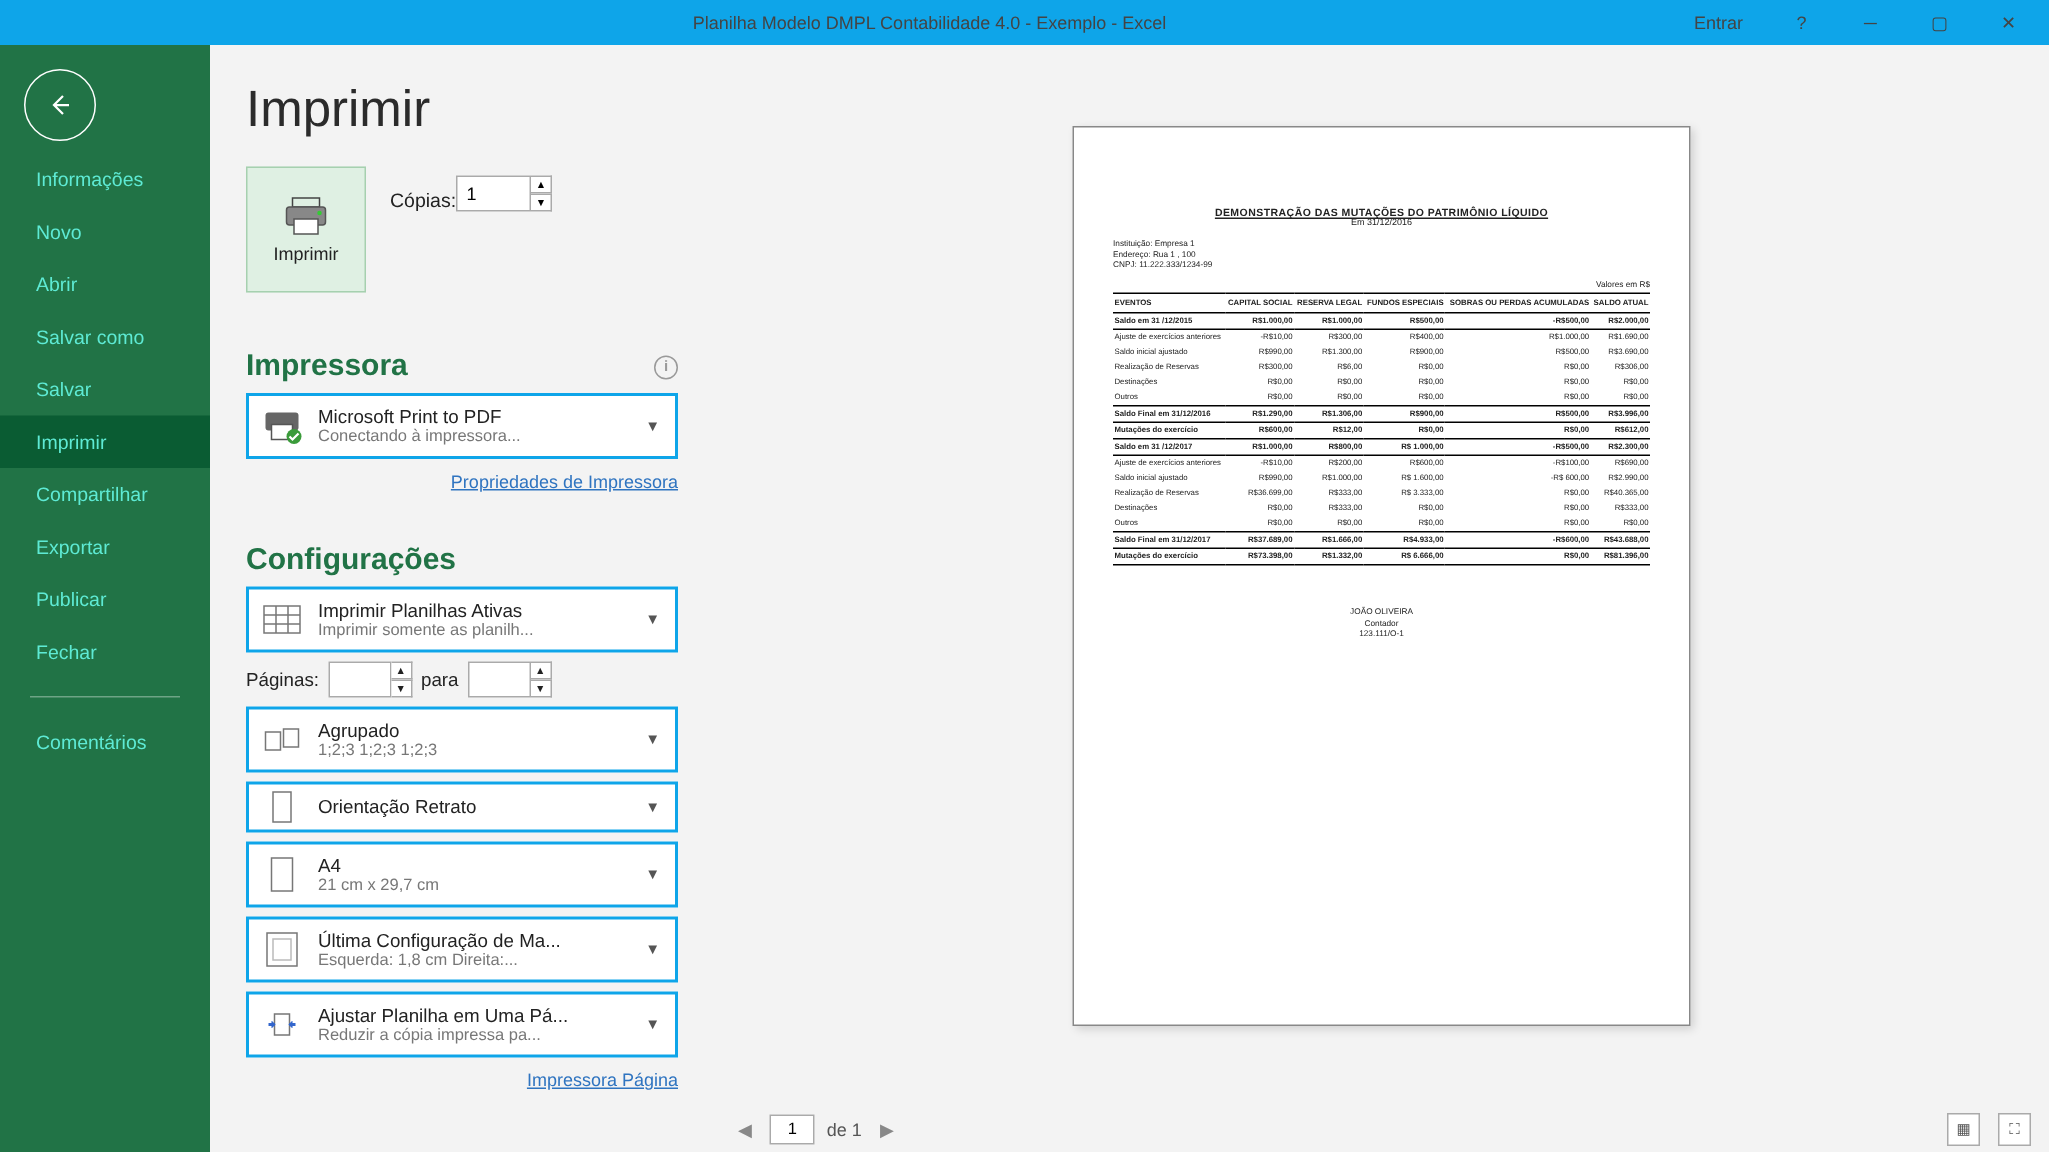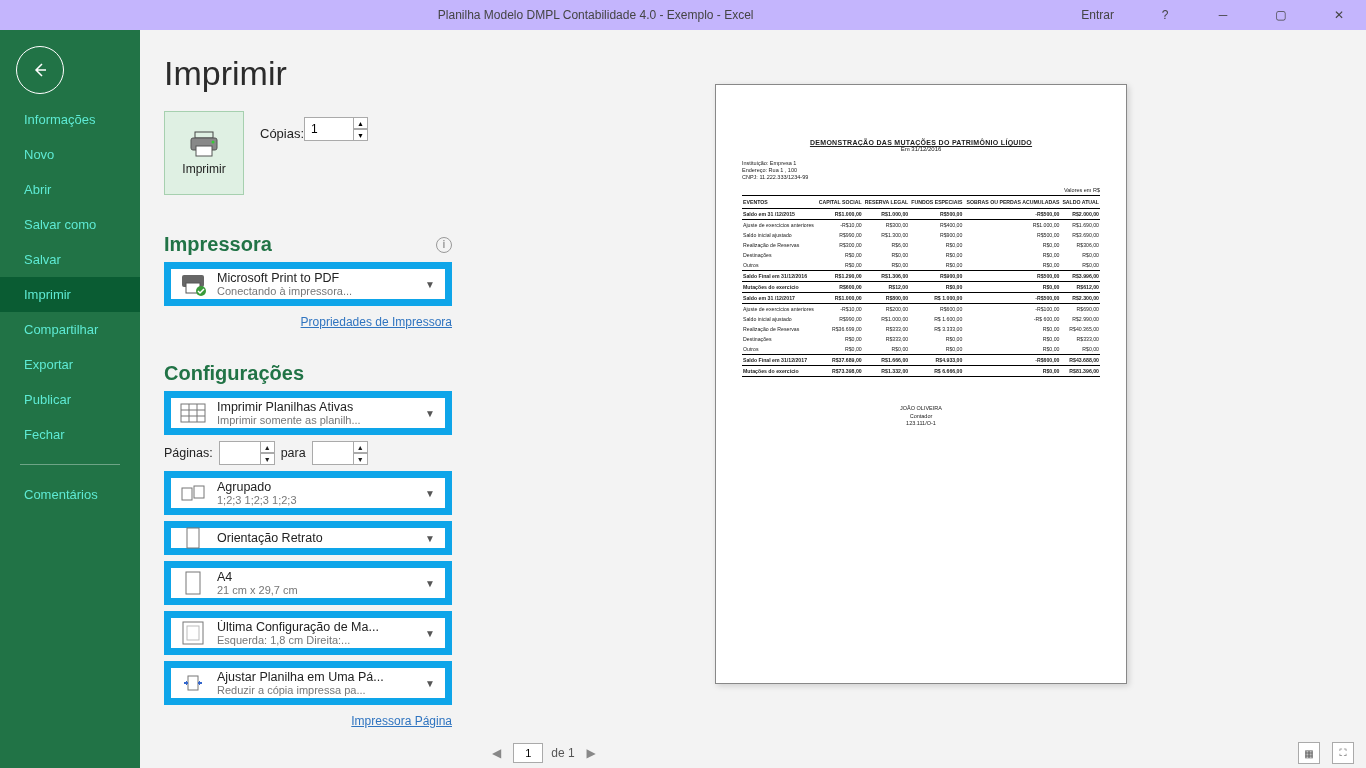--- a/index.html
+++ b/index.html
@@ -1,21 +1,21 @@
 <!DOCTYPE html>
 <html><head>
 <meta charset="utf-8">
 <style>
 * { box-sizing: border-box; margin: 0; padding: 0; font-family: "Segoe UI", sans-serif; }
 body { width: 1366px; height: 768px; background: #fff; overflow: hidden; position: relative; }
 
 
-.titlebar { height: 30px; display: flex; align-items: center; background: #c4b5fd; }
+.titlebar { height: 30px; display: flex; align-items: center; background: #0ea5e9; }
 .titlebar .title { flex: 1; text-align: center; font-size: 12px; color: #444; }
-.titlebar .right { display: flex; align-items: center; gap: 12px; padding-right: 4px; }
+.titlebar .right { display: flex; align-items: center; gap: 0; padding-right: 4px; }
 .titlebar .btn { width: 46px; height: 30px; display: flex; align-items: center; justify-content: center; font-size: 12px; color: #444; }
 .titlebar .signin { font-size: 12px; color: #444; padding: 0 16px; }
 
 .main { display: flex; height: calc(768px - 30px); }
 
 
 .sidebar { width: 140px; background: #217346; color: #5eead4; display: flex; flex-direction: column; padding-top: 8px; }
 .back-btn { width: 48px; height: 48px; margin: 8px 0 8px 16px; border: 1px solid #fff; border-radius: 50%; display: flex; align-items: center; justify-content: center; color: #fff; font-size: 20px; }
 .sidebar .item { padding: 10px 12px 10px 24px; font-size: 13px; cursor: pointer; }
 .sidebar .item.active { background: #0a5c33; }
@@ -30,21 +30,21 @@
 .print-tile .lbl { font-size: 12px; color: #222; }
 .copies-label { font-size: 13px; color: #222; }
 .spinner { display: flex; height: 24px; }
 .spinner input { width: 50px; height: 24px; border: 1px solid #aaa; font-size: 12px; padding: 0 6px; }
 .spinner .arrows { display:flex; flex-direction:column; }
 .spinner .arrows div { width: 14px; height: 12px; border:1px solid #aaa; border-left:none; font-size:7px; display:flex; align-items:center; justify-content:center; background:#fff; }
 
 .section-title { font-size: 20px; font-weight: 700; color: #217346; margin: 22px 0 6px 0; display:flex; align-items:center; justify-content:space-between;}
 .section-title .info { width:16px; height:16px; border:1px solid #999; border-radius:50%; font-size:10px; color:#999; display:flex; align-items:center; justify-content:center;}
 
-.dropdown { height: 44px; border: 7px solid #0ea5e9; background: #fff; display: flex; align-items: center; padding: 0 6px; gap: 8px; margin-bottom: 6px; }
+.dropdown { height: 44px; border: 2px solid #0ea5e9; background: #fff; display: flex; align-items: center; padding: 0 6px; gap: 8px; margin-bottom: 6px; }
 .dropdown.sm { height: 34px; }
 .dropdown .icon { width: 32px; height: 32px; display:flex; align-items:center; justify-content:center; color:#555; }
 .dropdown .txt { flex:1; display:flex; flex-direction:column; overflow:hidden; }
 .dropdown .txt .l1 { font-size: 12.5px; color:#222; white-space:nowrap; overflow:hidden; text-overflow:ellipsis; }
 .dropdown .txt .l2 { font-size: 11px; color:#777; white-space:nowrap; overflow:hidden; text-overflow:ellipsis; }
 .dropdown .caret { color:#555; font-size:10px; padding:0 4px; }
 
 .linkrow { text-align: right; margin-bottom: 10px; }
 .linkrow a { font-size: 12px; color: #2f74c0; text-decoration: underline; cursor:pointer; }
 

